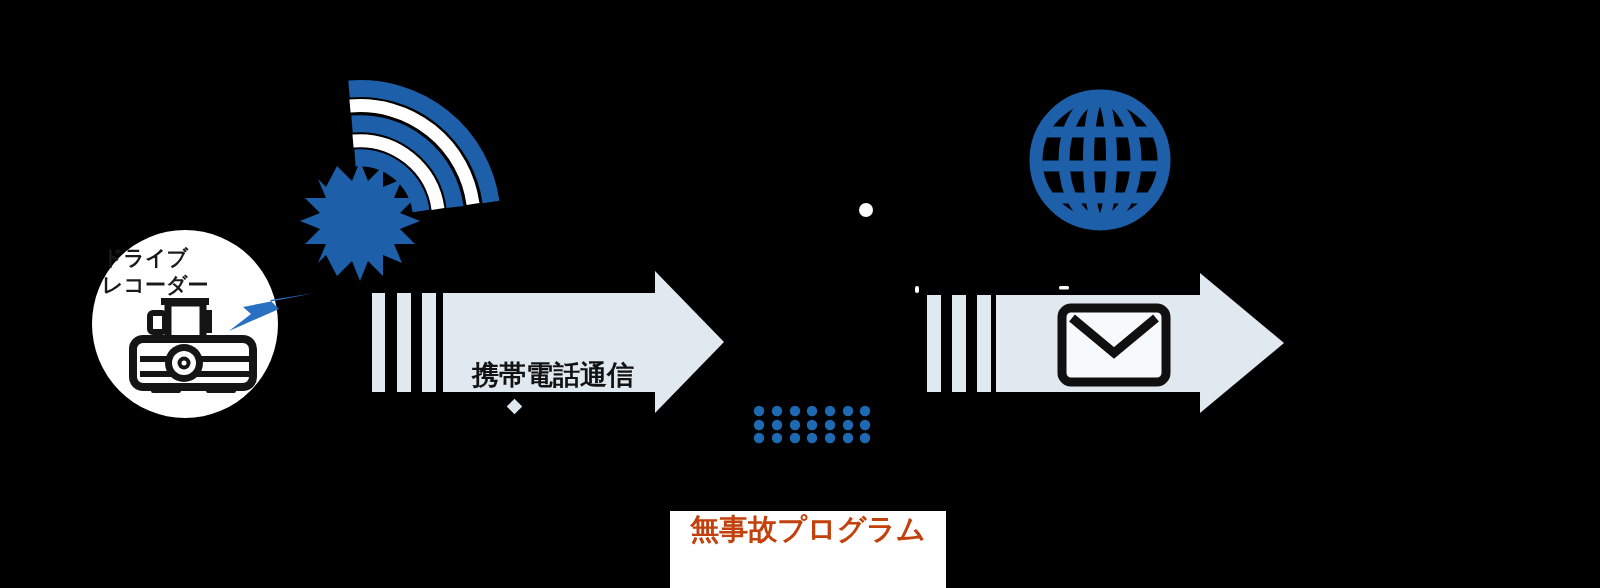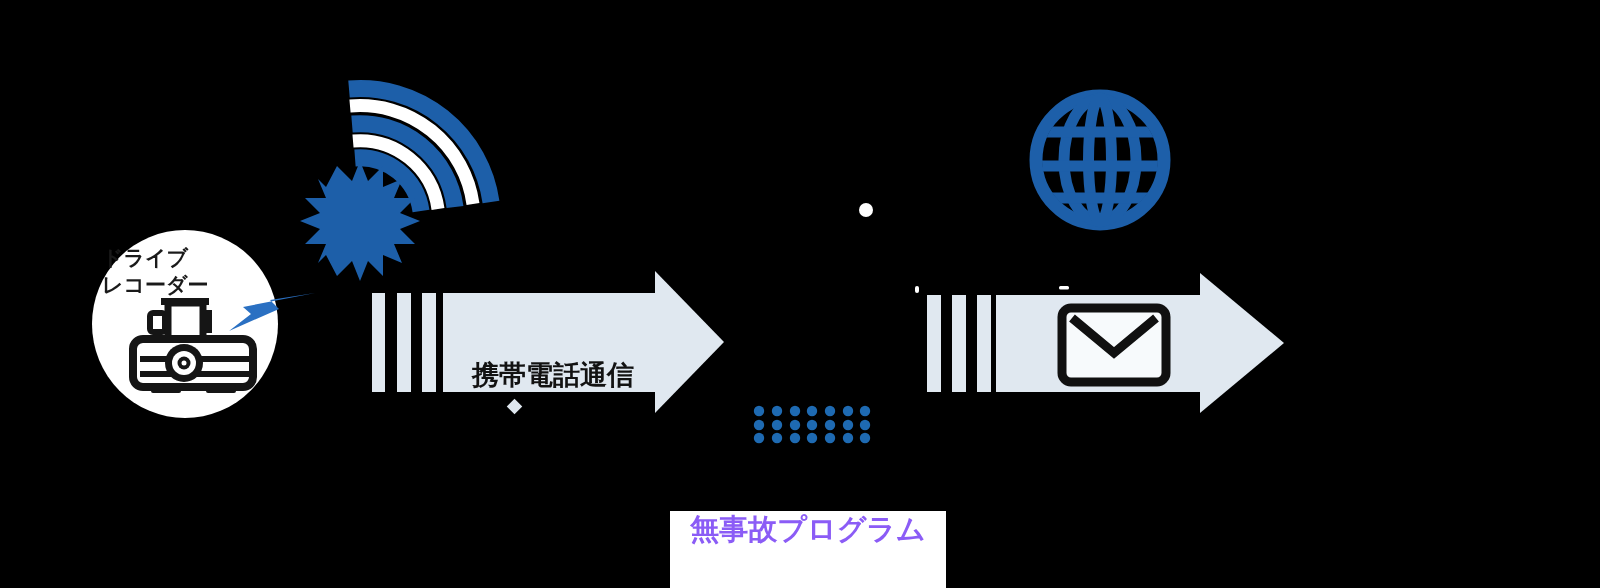--- a/index.html
+++ b/index.html
@@ -18,21 +18,21 @@
     left:102px;top:244px;width:166px;font-size:21px;line-height:27px;color:#1a1a1a;
   }
   #arrow1-label{
     left:472px;top:329px;width:192px;font-size:27px;letter-spacing:0px;color:#121212;margin-top:28px;
   }
   #datacenter-box{
     left:670px;top:511px;width:276px;height:77px;background:#ffffff;z-index:3;
     display:flex;flex-direction:column;align-items:center;
   }
   #datacenter-box .line{
-    font-size:29px;line-height:32px;font-weight:bold;color:#8b5cf6;white-space:nowrap;
+    font-size:29px;line-height:32px;font-weight:bold;color:#c2410c;white-space:nowrap;
   }
   #datacenter-box .line1{margin-top:2px;}
 </style>
 </head>
 <body>
 
 <div id="stage">
 
   <div id="recorder-circle" class="abs"></div>
 

